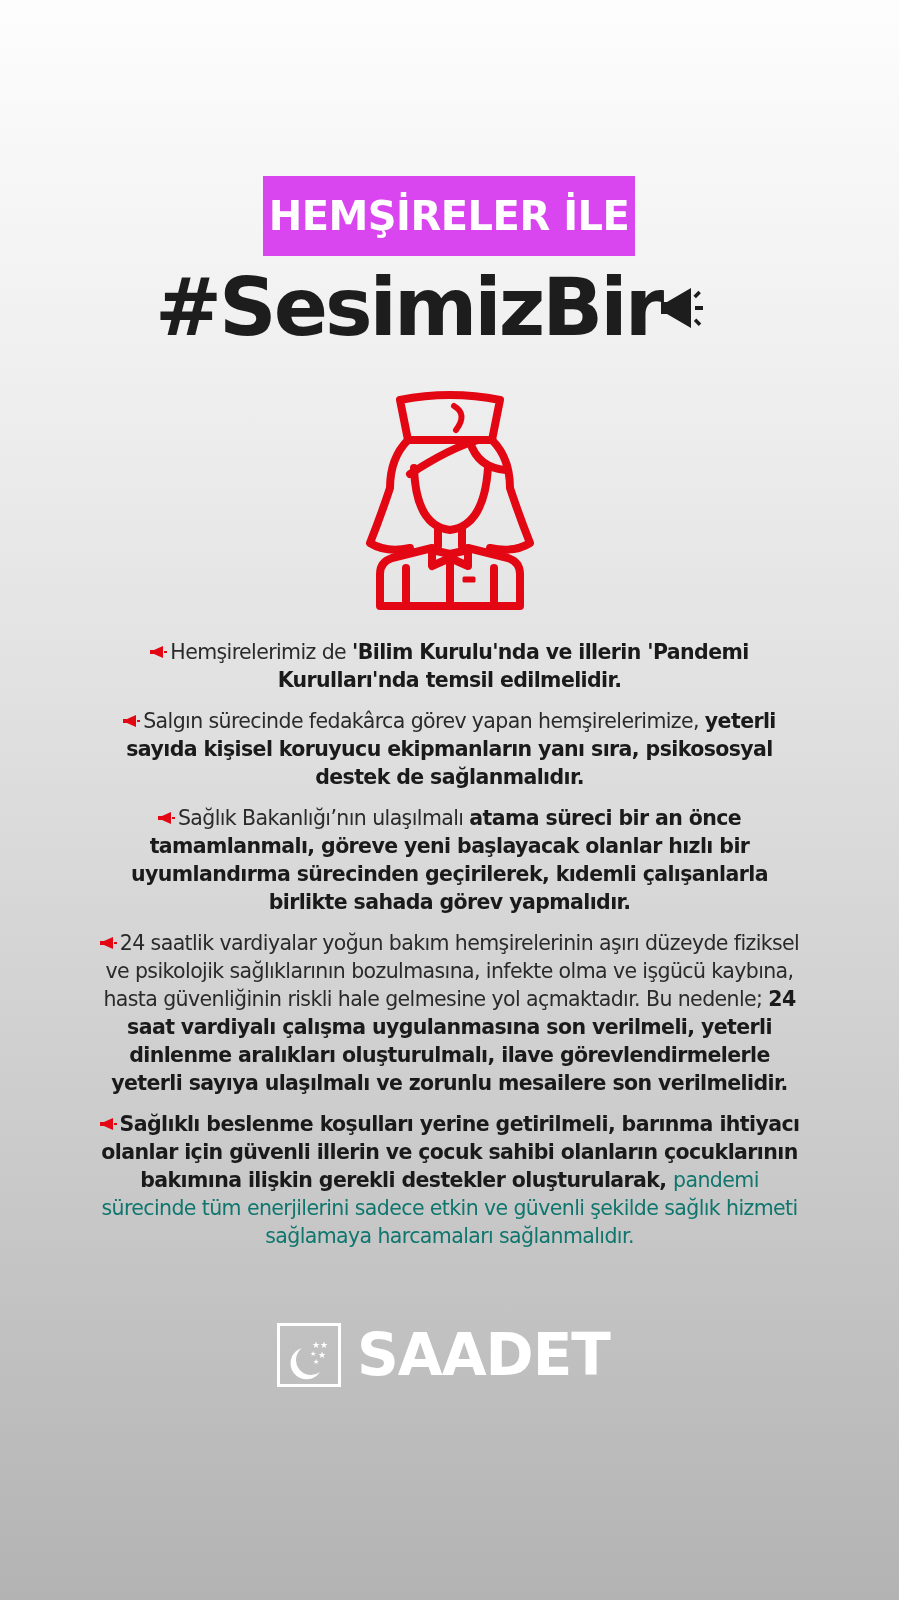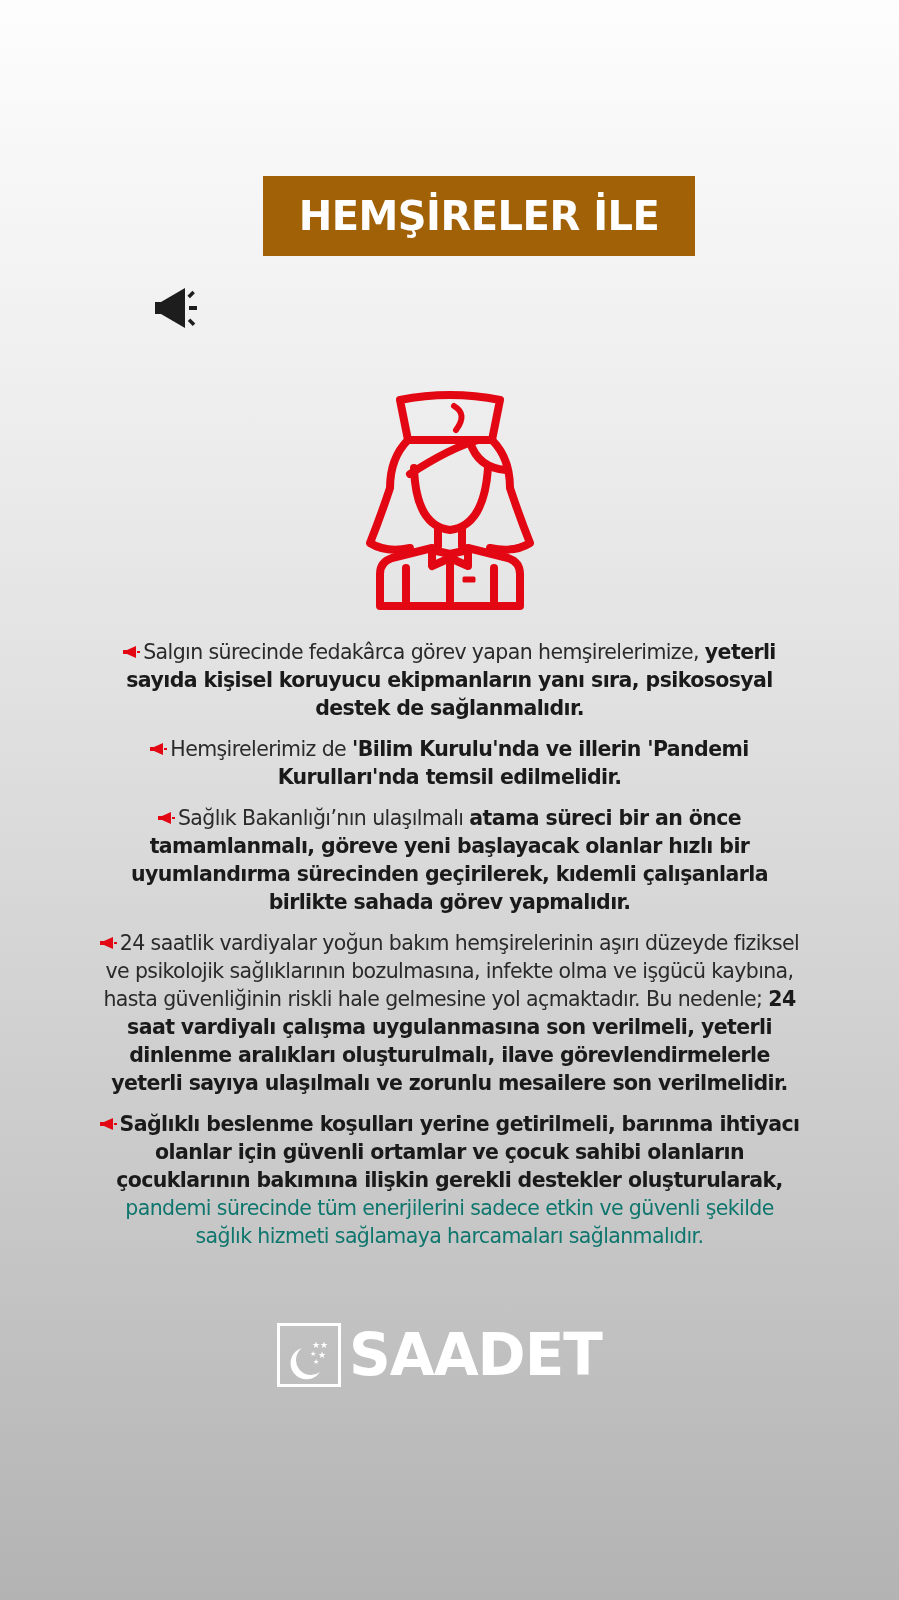--- a/index.html
+++ b/index.html
@@ -8,22 +8,22 @@
       height: 1600px;
       overflow: hidden;
       background: linear-gradient(to bottom, #fdfdfd 0%, #eeeeee 25%, #dcdcdc 50%, #c8c8c8 75%, #b3b3b3 100%);
       font-family: "Liberation Sans", "DejaVu Sans", sans-serif;
       color: #1c1c1c;
       position: relative;
     }
     .title-box {
       position: absolute;
       left: 263px; top: 176px;
-      width: 432px; height: 80px;
-      background: #a16207;
+      width: 372px; height: 80px;
+      background: #d946ef;
       display: flex; align-items: center; justify-content: center;
     }
     .title-text {
       color: #ffffff;
       font-family: "DejaVu Sans", sans-serif;
       font-weight: bold;
       font-size: 40px;
       letter-spacing: -0.5px;
     }
     .hashtag-row {
@@ -70,37 +70,38 @@
       left: 277px; top: 1323px;
       display: flex; align-items: center;
     }
     .logo-box {
       width: 64px; height: 64px;
       border: 3px solid #ffffff;
       box-sizing: border-box;
       position: relative;
     }
     .logo-text {
-      margin-left: 8px;
+      margin-left: 16px;
       font-family: "DejaVu Sans", sans-serif;
       font-weight: bold;
       font-size: 58px;
       color: #ffffff;
       letter-spacing: -1px;
       line-height: 64px;
     }
   </style>
 </head>
 <body>
 
 <div class="title-box">
   <span class="title-text">HEMŞİRELER İLE</span>
 </div>
 
 <div class="hashtag-row">
+  <span class="hashtag-text">#SesimizBir</span>
   <span class="megaphone-big">
     <svg width="46" height="50" viewBox="0 0 46 50">
       <polygon points="0,18 6,18 30,4 30,44 6,30 0,30" fill="#1d1d1d"></polygon>
       <rect x="34" y="22" width="8" height="4" fill="#1d1d1d"></rect>
       <rect x="33" y="9" width="7" height="3.5" fill="#1d1d1d" transform="rotate(-45 36 11)"></rect>
       <rect x="33" y="36" width="7" height="3.5" fill="#1d1d1d" transform="rotate(45 36 38)"></rect>
     </svg>
   </span>
 </div>
 
@@ -133,45 +134,45 @@
 
     <rect x="104" y="200" width="10" height="3" fill="#e30613" stroke-width="3"></rect>
   </svg>
 </div>
 
 <div class="content">
   <p class="para">
     <svg class="bullet" viewBox="0 0 18 12">
         <polygon points="0,4 4,4 13,0 13,12 4,8 0,8" fill="#e30613"></polygon>
         <rect x="14" y="5" width="3" height="2" fill="#e30613"></rect>
-      </svg><span>Salgın sürecinde fedakârca görev yapan hemşirelerimize, </span><b>yeterli sayıda kişisel koruyucu ekipmanların yanı sıra, psikososyal destek de sağlanmalıdır.</b>
+      </svg><span>Hemşirelerimiz de </span><b>'Bilim Kurulu'nda ve illerin 'Pandemi Kurulları'nda temsil edilmelidir.</b>
   </p>
   <p class="para">
     <svg class="bullet" viewBox="0 0 18 12">
         <polygon points="0,4 4,4 13,0 13,12 4,8 0,8" fill="#e30613"></polygon>
         <rect x="14" y="5" width="3" height="2" fill="#e30613"></rect>
-      </svg><span>Hemşirelerimiz de </span><b>'Bilim Kurulu'nda ve illerin 'Pandemi Kurulları'nda temsil edilmelidir.</b>
+      </svg><span>Salgın sürecinde fedakârca görev yapan hemşirelerimize, </span><b>yeterli sayıda kişisel koruyucu ekipmanların yanı sıra, psikososyal destek de sağlanmalıdır.</b>
   </p>
   <p class="para">
     <svg class="bullet" viewBox="0 0 18 12">
         <polygon points="0,4 4,4 13,0 13,12 4,8 0,8" fill="#e30613"></polygon>
         <rect x="14" y="5" width="3" height="2" fill="#e30613"></rect>
       </svg><span>Sağlık Bakanlığı’nın ulaşılmalı </span><b>atama süreci bir an önce tamamlanmalı, göreve yeni başlayacak olanlar hızlı bir uyumlandırma sürecinden geçirilerek, kıdemli çalışanlarla birlikte sahada görev yapmalıdır.</b>
   </p>
   <p class="para">
     <svg class="bullet" viewBox="0 0 18 12">
         <polygon points="0,4 4,4 13,0 13,12 4,8 0,8" fill="#e30613"></polygon>
         <rect x="14" y="5" width="3" height="2" fill="#e30613"></rect>
       </svg><span>24 saatlik vardiyalar yoğun bakım hemşirelerinin aşırı düzeyde fiziksel ve psikolojik sağlıklarının bozulmasına, infekte olma ve işgücü kaybına, hasta güvenliğinin riskli hale gelmesine yol açmaktadır. Bu nedenle; </span><b>24 saat vardiyalı çalışma uygulanmasına son verilmeli, yeterli dinlenme aralıkları oluşturulmalı, ilave görevlendirmelerle yeterli sayıya ulaşılmalı ve zorunlu mesailere son verilmelidir.</b>
   </p>
   <p class="para">
     <svg class="bullet" viewBox="0 0 18 12">
         <polygon points="0,4 4,4 13,0 13,12 4,8 0,8" fill="#e30613"></polygon>
         <rect x="14" y="5" width="3" height="2" fill="#e30613"></rect>
-      </svg><b>Sağlıklı beslenme koşulları yerine getirilmeli, barınma ihtiyacı olanlar için güvenli ortamlar ve çocuk sahibi olanların çocuklarının bakımına ilişkin gerekli destekler oluşturularak, </b><span class="light">pandemi sürecinde tüm enerjilerini sadece etkin ve güvenli şekilde sağlık hizmeti sağlamaya harcamaları sağlanmalıdır.</span>
+      </svg><b>Sağlıklı beslenme koşulları yerine getirilmeli, barınma ihtiyacı olanlar için güvenli illerin ve çocuk sahibi olanların çocuklarının bakımına ilişkin gerekli destekler oluşturularak, </b><span class="light">pandemi sürecinde tüm enerjilerini sadece etkin ve güvenli şekilde sağlık hizmeti sağlamaya harcamaları sağlanmalıdır.</span>
   </p>
 </div>
 
 <div class="logo">
   <div class="logo-box">
     <svg width="58" height="58" viewBox="0 0 58 58" style="position:absolute;left:0;top:0;">
       <path d="M22 22 A16 16 0 1 0 40 46 A13 13 0 1 1 22 22 Z" fill="#ffffff"></path>
       <text x="32" y="22" font-size="9" fill="#ffffff" font-family="DejaVu Sans, sans-serif">★</text>
       <text x="40" y="22" font-size="9" fill="#ffffff" font-family="DejaVu Sans, sans-serif">★</text>
       <text x="30" y="30" font-size="7" fill="#ffffff" font-family="DejaVu Sans, sans-serif">★</text>

